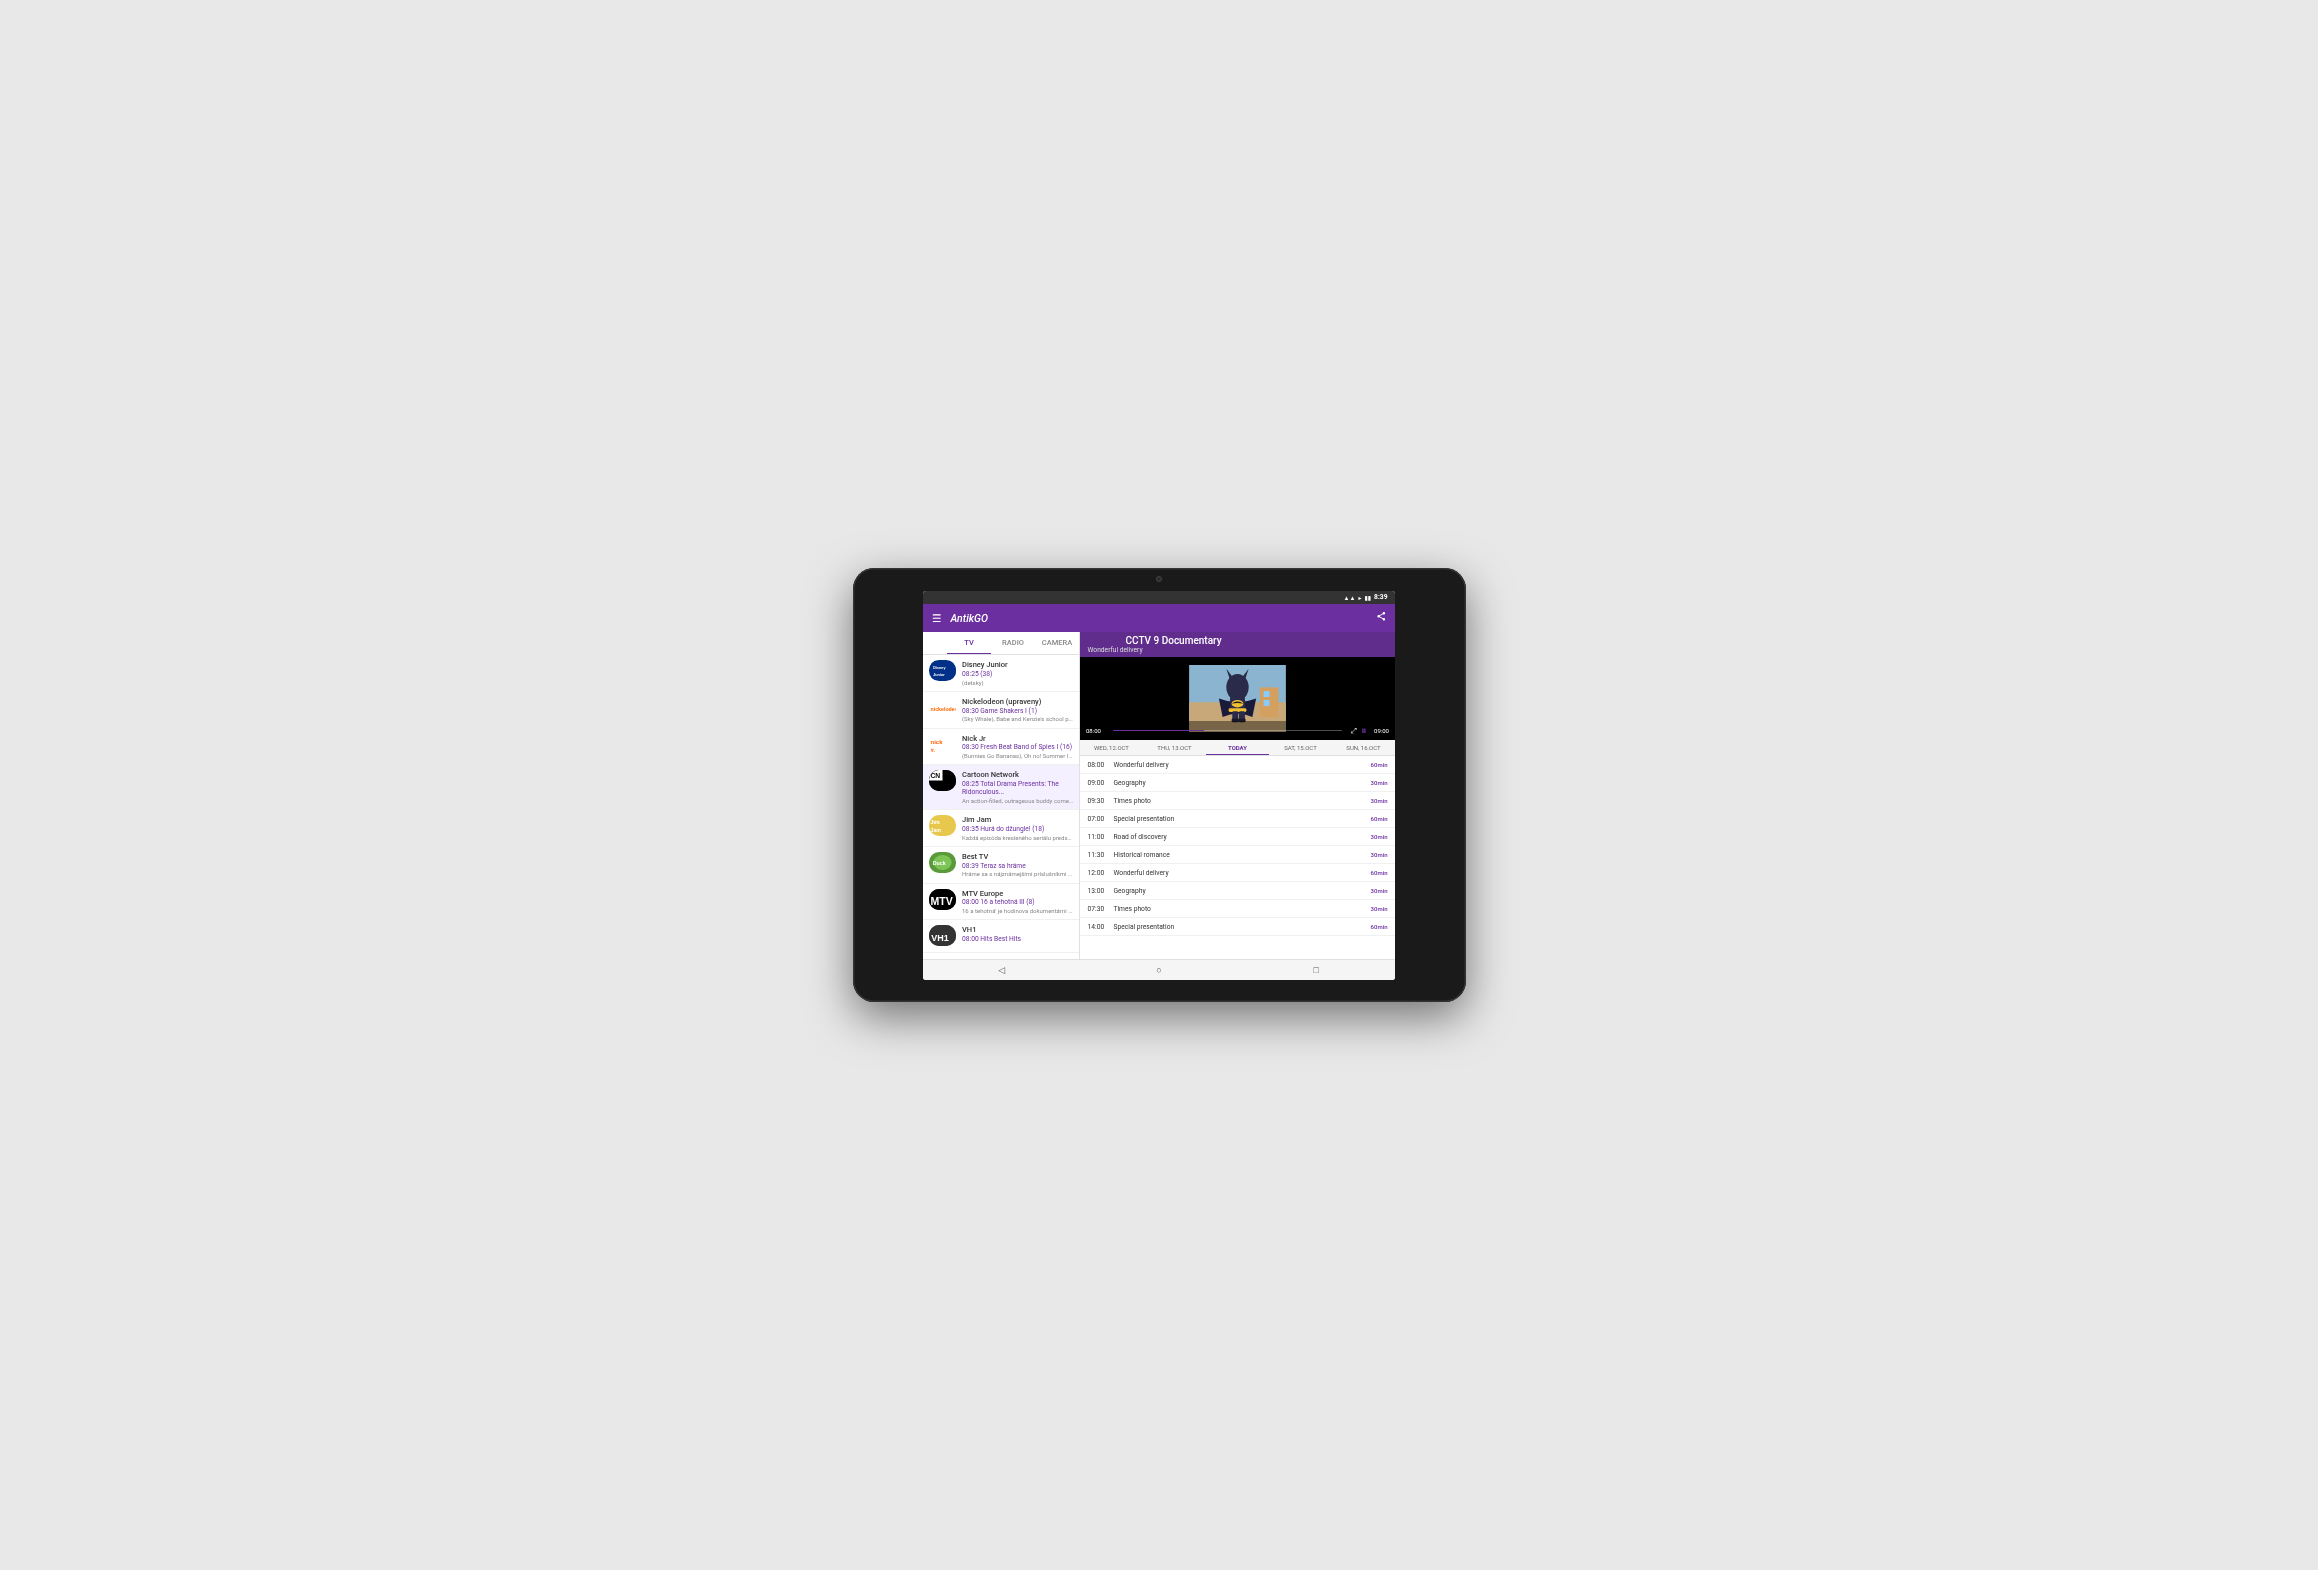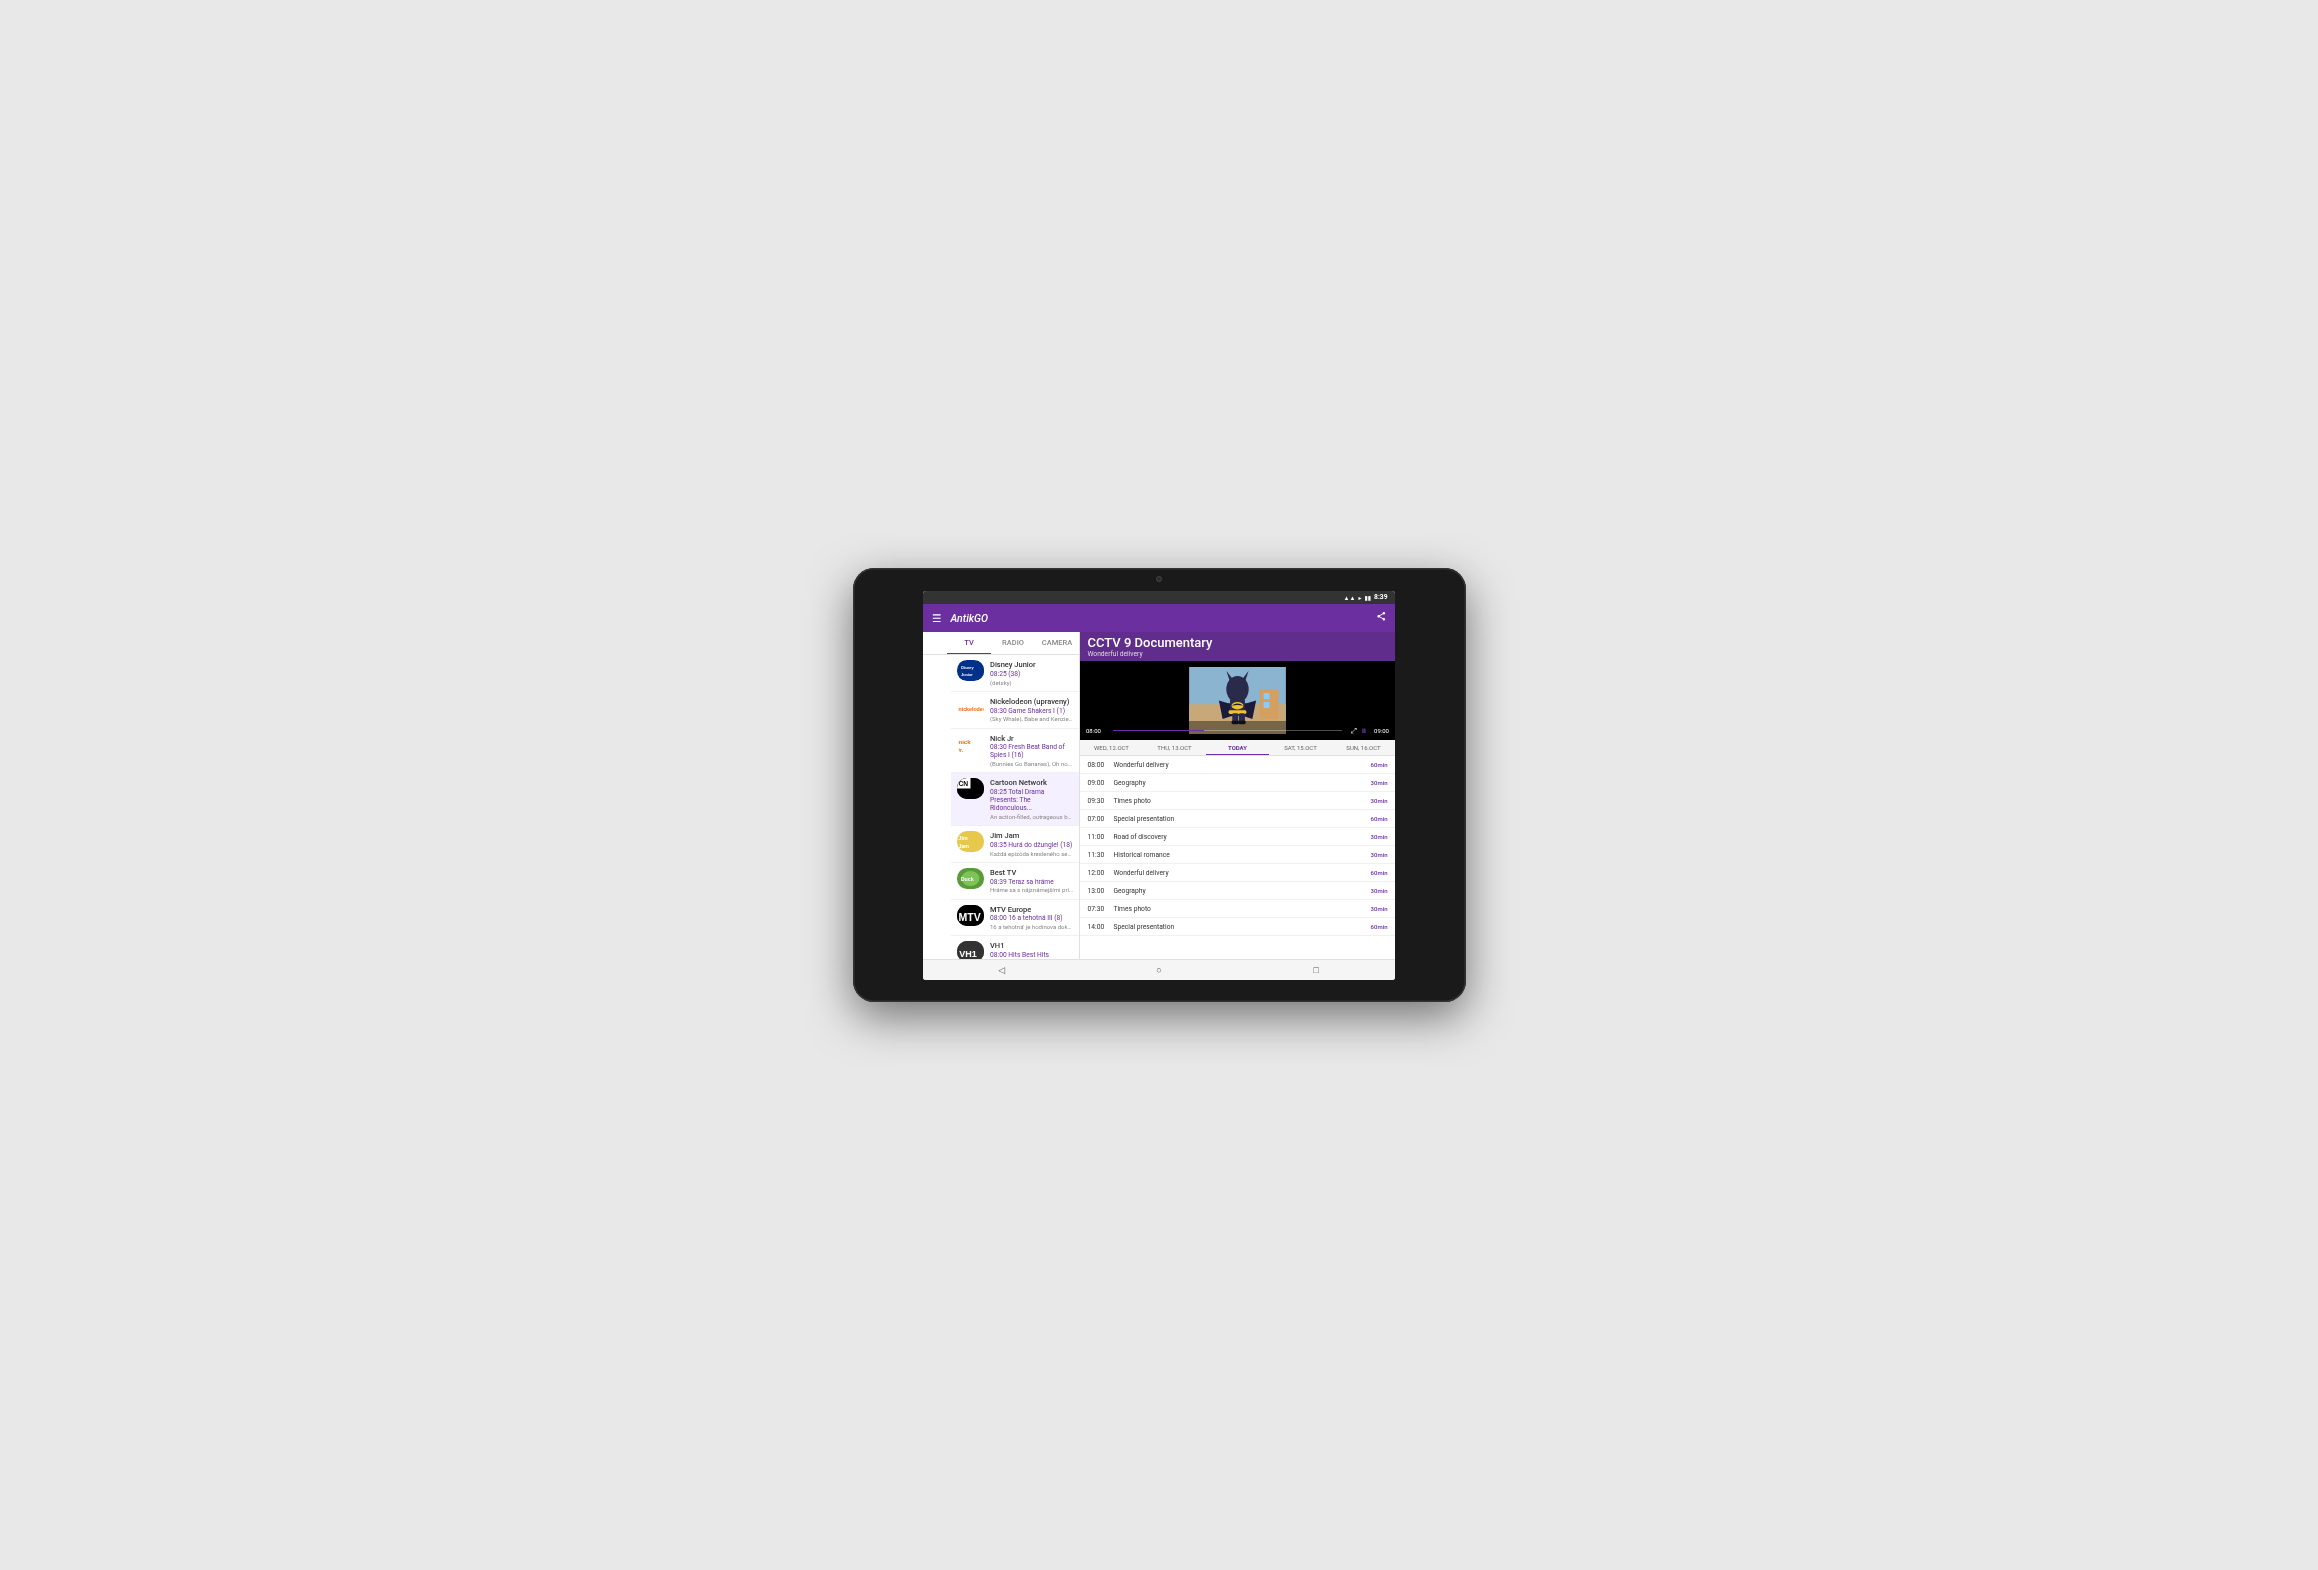--- a/index.html
+++ b/index.html
@@ -137,21 +137,20 @@
     }
     .tab.active {
       color: #6b2fa0;
       border-bottom: 1.5px solid #6b2fa0;
     }
 
     
     .channel-list {
       flex: 1;
       overflow-y: auto;
-      padding-left: 28px;
     }
     .channel-item {
       display: flex;
       align-items: flex-start;
       padding: 5.2px 6px;
       border-bottom: 0.7px solid #f0f0f0;
       cursor: pointer;
     }
     .channel-item.active {
       background: #f5f0ff;
@@ -210,22 +209,23 @@
       flex-direction: column;
     }
     .video-title-bar {
       background: rgba(107, 47, 160, 0.85);
       padding: 3px 7.5px;
       display: flex;
       flex-direction: column;
     }
     .video-channel-name {
       color: #fff;
-      font-size: 13px;
+      font-size: 10px;
       font-weight: 500;
+      margin-left: 38px;
     }
     .video-program-name {
       color: #ddd;
       font-size: 6.7px;
     }
     .video-frame {
       flex: 1;
       display: flex;
       align-items: center;
       justify-content: center;

